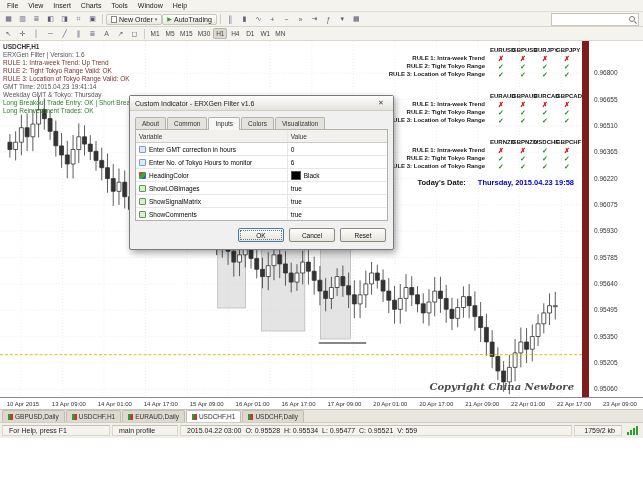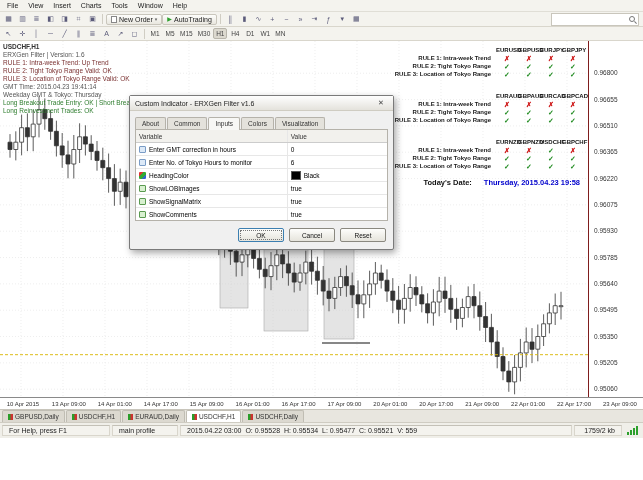--- a/index.html
+++ b/index.html
@@ -30,21 +30,21 @@
   .searchbox{display:flex;align-items:center;border:1px solid #c9c6bc;background:#fff;height:11px;width:86px;margin-right:2px;}
   .searchbox input{flex:1;border:0;outline:0;font-size:7px;height:9px;min-width:0;padding:0 2px;font-family:inherit;}
   .mag{width:11px;height:11px;position:relative;flex:0 0 auto;}
   .mag::before{content:"";position:absolute;left:2px;top:2px;width:4px;height:4px;border:1px solid #777;border-radius:50%;}
   .mag::after{content:"";position:absolute;left:7px;top:8px;width:3px;height:1px;background:#777;transform:rotate(45deg);}
   .tf{min-width:14px;font-size:6.5px;color:#444;}
   .tf.active{background:#dcd9cf;border:1px solid #b8b5ab;}
 
   
   .chart-area{position:relative;display:flex;height:356px;background:#fff;}
-  .plot{position:relative;flex:1;border-right:1px solid #7f1d1d;overflow:hidden;}
+  .plot{position:relative;flex:1;border-right:7px solid #7f1d1d;overflow:hidden;}
   .plot svg{position:absolute;left:0;top:0;width:100%;height:100%;}
   .grid{stroke:#e7e7e7;stroke-dasharray:1 2;stroke-width:0.7;}
   .rangebox{fill:#c9c9c9;fill-opacity:0.5;stroke:#a8a8a8;stroke-width:0.6;}
   .bidline{stroke:#d8b400;stroke-dasharray:3 2;stroke-width:0.9;}
   .overlay{position:absolute;top:2px;left:3px;font-size:6.5px;line-height:8px;pointer-events:none;}
   .symlabel{color:#333;font-weight:bold;}
   .ovline{white-space:nowrap;}
   .paxis{width:54px;position:relative;background:#fff;font-size:6.5px;color:#333;}
   .ptick{position:absolute;left:5px;white-space:nowrap;}
   .taxis{height:11px;display:flex;align-items:center;background:#fff;border-top:1px solid #8a8a8a;
@@ -336,20 +336,21 @@
                 <div class="mx-cell mx-mark" style="color: rgb(31, 138, 31);">✓</div>
                 <div class="mx-cell mx-mark" style="color: rgb(31, 138, 31);">✓</div>
                 <div class="mx-cell mx-mark" style="color: rgb(31, 138, 31);">✓</div>
               </div>
             </div>
           </div>
         <div class="matrix-date">
           <span class="td-label">Today's Date:</span>
           <span class="td-value">Thursday, 2015.04.23 19:58</span>
         </div>
+        <div class="copyright">Copyright China Newbore</div>
       </div>
       <div class="paxis">
           <div class="ptick" style="top: 28.2368px;">0.96800</div>
           <div class="ptick" style="top: 54.5658px;">0.96655</div>
           <div class="ptick" style="top: 80.8947px;">0.96510</div>
           <div class="ptick" style="top: 107.224px;">0.96365</div>
           <div class="ptick" style="top: 133.553px;">0.96220</div>
           <div class="ptick" style="top: 159.882px;">0.96075</div>
           <div class="ptick" style="top: 186.211px;">0.95930</div>
           <div class="ptick" style="top: 212.539px;">0.95785</div>

